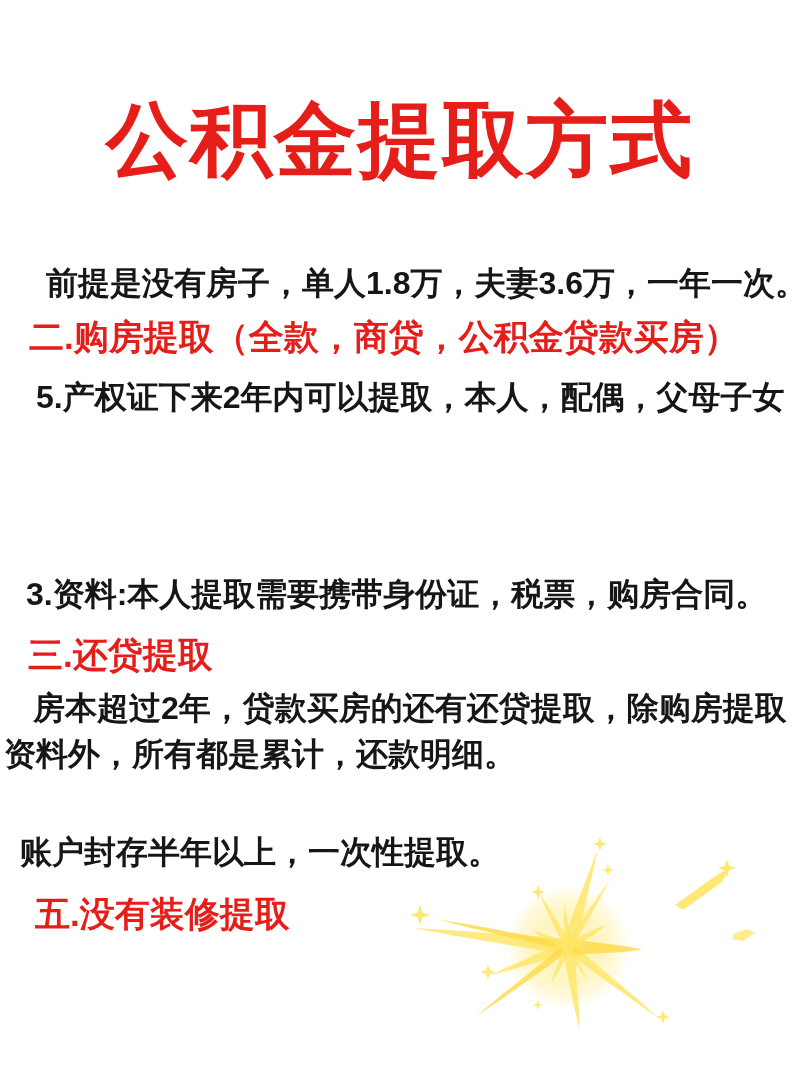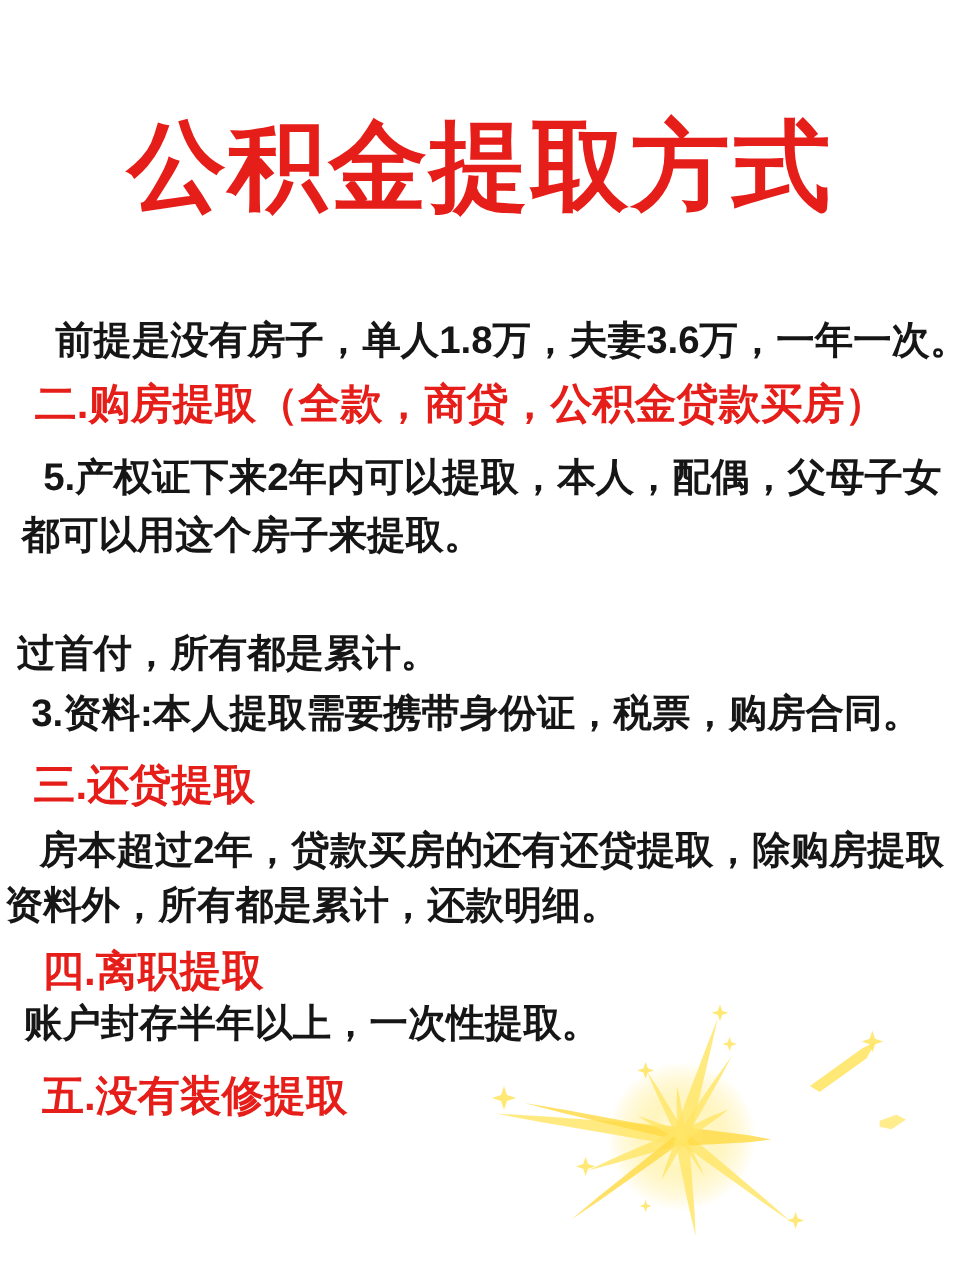--- a/index.html
+++ b/index.html
@@ -100,26 +100,23 @@
       <path d="M160,195 m0,-5 l1.3,3.7 l3.7,1.3 l-3.7,1.3 l-1.3,3.7 l-1.3,-3.7 l-3.7,-1.3 l3.7,-1.3 Z"></path>
     </g>
   </svg>
 
   <div class="title">公积金提取方式</div>
 
   <div class="ln b" style="left:46px; top:266px">前提是没有房子，单人1.8万，夫妻3.6万，一年一次。</div>
 
   <div class="ln h" style="left:29px; top:317px">二.购房提取（全款，商贷，公积金贷款买房）</div>
   <div class="ln b" style="left:36px; top:380px">5.产权证下来2年内可以提取，本人，配偶，父母子女</div>
-  <div class="ln b" style="left:18px; top:429px">都可以用这个房子来提取。</div>
-  <div class="ln b" style="left:14px; top:527px">过首付，所有都是累计。</div>
   <div class="ln b" style="left:26px; top:577px">3.资料:本人提取需要携带身份证，税票，购房合同。</div>
 
   <div class="ln h" style="left:28px; top:635px">三.还贷提取</div>
   <div class="ln b" style="left:33px; top:691px">房本超过2年，贷款买房的还有还贷提取，除购房提取</div>
   <div class="ln b" style="left:4px; top:737px">资料外，所有都是累计，还款明细。</div>
 
-  <div class="ln h" style="left:35px; top:790px">四.离职提取</div>
   <div class="ln h" style="left:35px; top:894px">五.没有装修提取</div>
 
   <div class="ln b" style="left:20px; top:835px">账户封存半年以上，一次性提取。</div>
 
 </div>
 
 </body></html>

